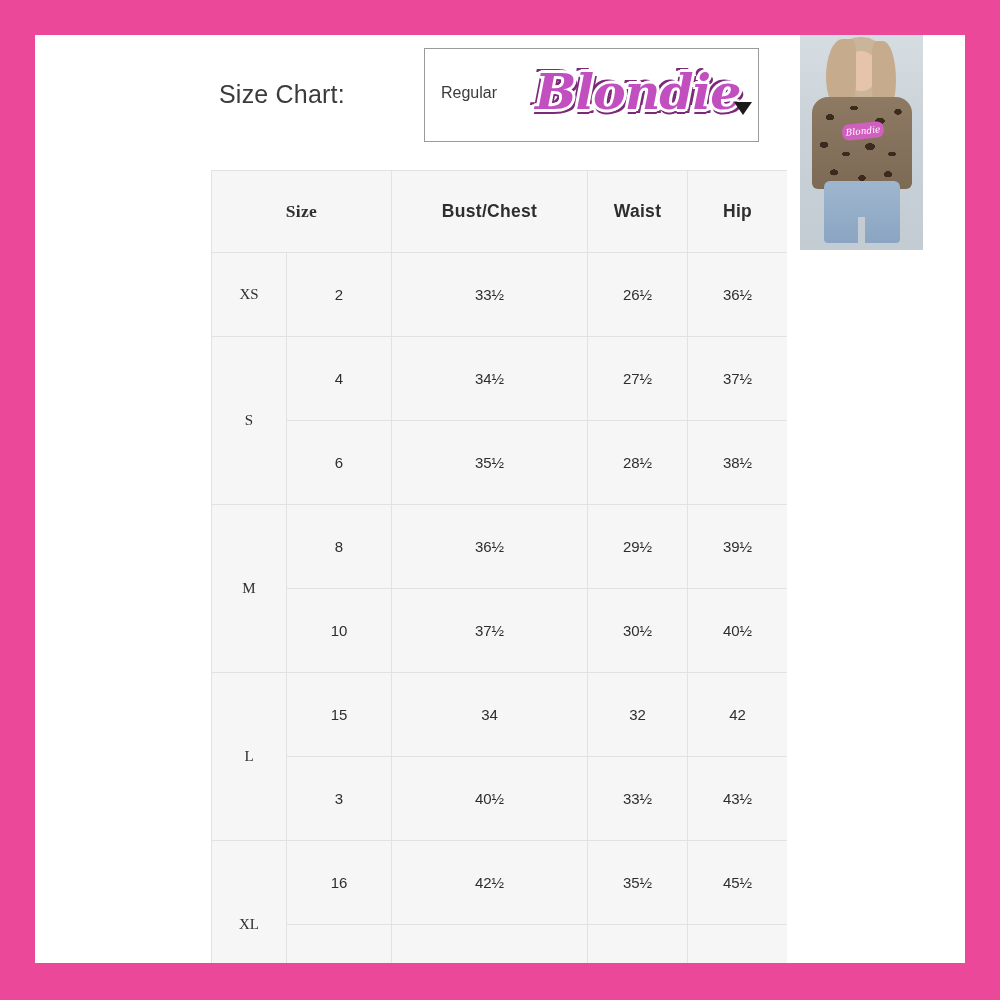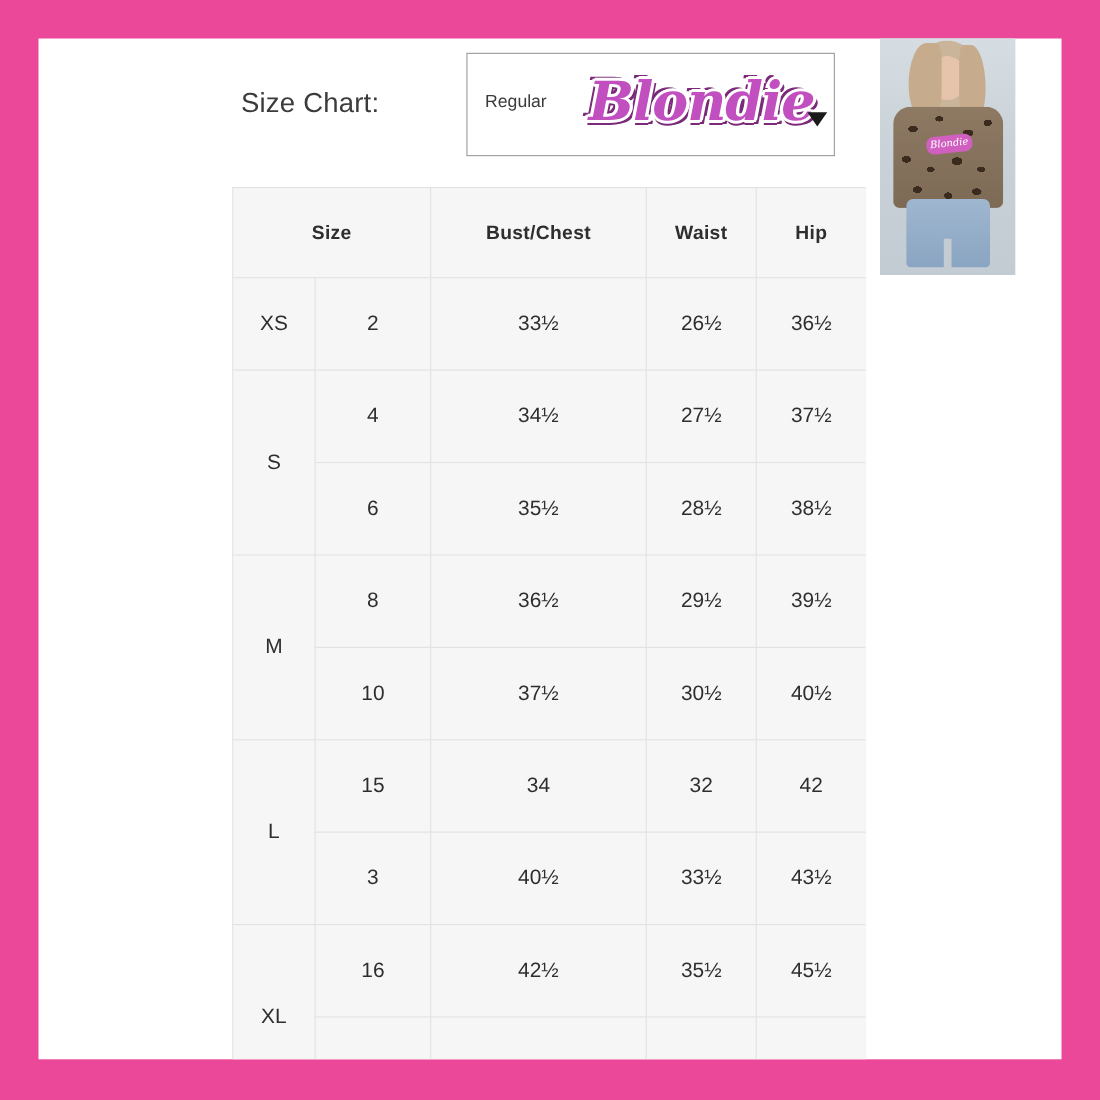--- a/index.html
+++ b/index.html
@@ -168,32 +168,32 @@
   table.size-chart {
     border-collapse: collapse;
     width: 576px;
     table-layout: fixed;
   }
   table.size-chart td, table.size-chart th {
     border: 1px solid #e2e2e2;
     background: #f6f6f6;
     text-align: center;
     color: #2e2e2e;
-    font-size: 19px;
+    font-size: 15px;
     font-weight: normal;
     padding: 0;
     height: 84px;
   }
   table.size-chart thead th {
     height: 82px;
     font-weight: bold;
     font-size: 17.5px;
     letter-spacing: .3px;
   }
-  td.grp, th.grp { font-weight: bold; font-size: 17.5px; }
+  td.grp, th.grp { font-weight: bold; font-size: 17.5px; font-family: Liberation Serif, serif; }
   td.num { font-weight: bold; font-size: 19px; }
   col.c-grp  { width: 75px; }
   col.c-num  { width: 105px; }
   col.c-bust { width: 196px; }
   col.c-waist{ width: 100px; }
   col.c-hip  { width: 100px; }
   #table-clip {
     position: absolute;
     left: 0; top: 0;
     width: 576px; height: 793px;

